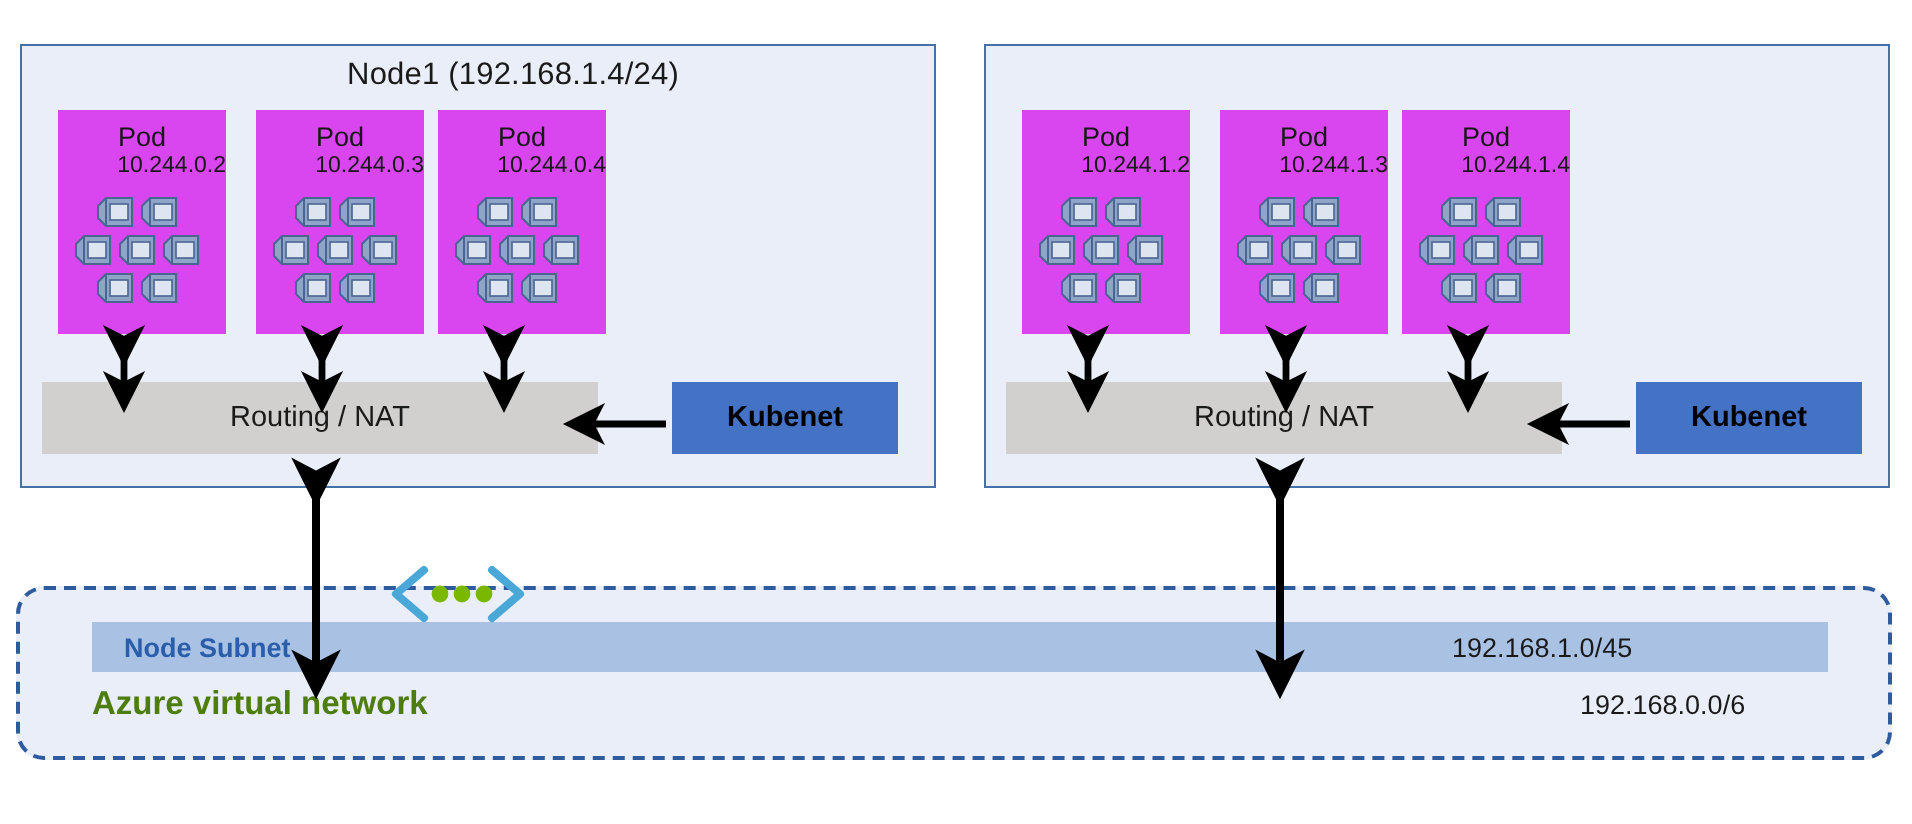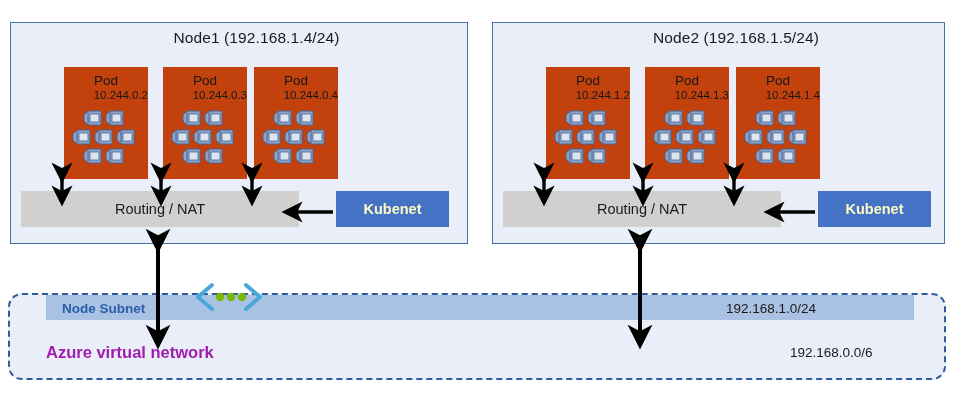--- a/index.html
+++ b/index.html
@@ -41,26 +41,25 @@
     font-size: 15.5px;
     color: #1a1a1a;
     letter-spacing: 0.1px;
     white-space: nowrap;
     padding-left: 35px;
   }
 
   
   .pod-box {
     position: absolute;
-    top: 44px;
+    top: 32px;
     width: 84px;
     height: 112px;
-    background: #c2410c;
+    background: #d946ef;
     box-sizing: border-box;
-    margin-left: 35px;
   }
   .pod-box.p0 { left: 18px; }
   .pod-box.p1 { left: 117px; }
   .pod-box.p2 { left: 208px; }
 
   .pod-label {
     text-align: center;
     font-size: 13.5px;
     color: #171717;
     line-height: 15px;
@@ -106,21 +105,21 @@
     left: 325px;
     top: 168px;
     width: 113px;
     height: 36px;
     background: #4472c4;
     display: flex;
     align-items: center;
     justify-content: center;
     font-size: 14.5px;
     font-weight: bold;
-    color: #fef9c3;
+    color: #000000;
     white-space: nowrap;
   }
 
   
   .arrow-layer {
     position: absolute;
     left: 0; top: 0;
     width: 956px; height: 412px;
     pointer-events: none;
   }
@@ -134,21 +133,21 @@
     height: 87px;
     background: #e9eef8;
     border: 2.5px dashed #2e5b9e;
     border-radius: 14px;
     box-sizing: border-box;
   }
 
   #node-subnet-bar {
     position: absolute;
     left: 36px;
-    top: 0;
+    top: 16px;
     width: 868px;
     height: 25px;
     background: #a9c2e3;
   }
   .subnet-name {
     position: absolute;
     left: 16px;
     top: 50%;
     transform: translateY(-50%);
     font-size: 13.5px;
@@ -165,21 +164,21 @@
     color: #1a1a1a;
     white-space: nowrap;
   }
 
   #vnet-title {
     position: absolute;
     left: 36px;
     top: 48px;
     font-size: 16.5px;
     font-weight: bold;
-    color: #a21caf;
+    color: #4d7c0f;
     white-space: nowrap;
   }
   #vnet-cidr {
     position: absolute;
     left: 780px;
     top: 50px;
     font-size: 13.5px;
     color: #1a1a1a;
     white-space: nowrap;
   }
@@ -331,21 +330,20 @@
             </g>
         </g>
       </svg>
     </div>
 
     <div class="routing-bar">Routing / NAT</div>
     <div class="kubenet-box">Kubenet</div>
   </div>
 
   <div class="node-panel" id="node-panel-2">
-    <div class="node-title">Node2 (192.168.1.5/24)</div>
 
     <div class="pod-box p0">
       <div class="pod-label">Pod</div>
       <div class="pod-ip">10.244.1.2</div>
       <svg class="pod-icon" viewBox="0 0 72 58">
         <g fill="#8ea5c8" stroke="#4a6591" stroke-width="1">
           <g transform="translate(14,2)">
               <path d="M0 4 L4 0 H17 V14 H4 L0 10 Z"></path>
               <path d="M4 0 V14" stroke="#4a6591" fill="none"></path>
               <rect x="6" y="3" width="9" height="8" fill="#dde5f0" stroke="#4a6591" stroke-width="0.8"></rect>
@@ -472,21 +470,21 @@
       </svg>
     </div>
 
     <div class="routing-bar">Routing / NAT</div>
     <div class="kubenet-box">Kubenet</div>
   </div>
 
   <div id="vnet-box">
     <div id="node-subnet-bar">
       <div class="subnet-name">Node Subnet</div>
-      <div class="subnet-cidr">192.168.1.0/24</div>
+      <div class="subnet-cidr">192.168.1.0/45</div>
     </div>
     <div id="vnet-title">Azure virtual network</div>
     <div id="vnet-cidr">192.168.0.0/6</div>
   </div>
 
   <svg class="arrow-layer" viewBox="0 0 956 412">
     <defs>
       <marker id="ah" markerWidth="7" markerHeight="7" refX="3.2" refY="3.5" orient="auto" markerUnits="strokeWidth">
         <path d="M0.4,0.4 L6.6,3.5 L0.4,6.6 L2,3.5 Z" fill="#000000"></path>
       </marker>

